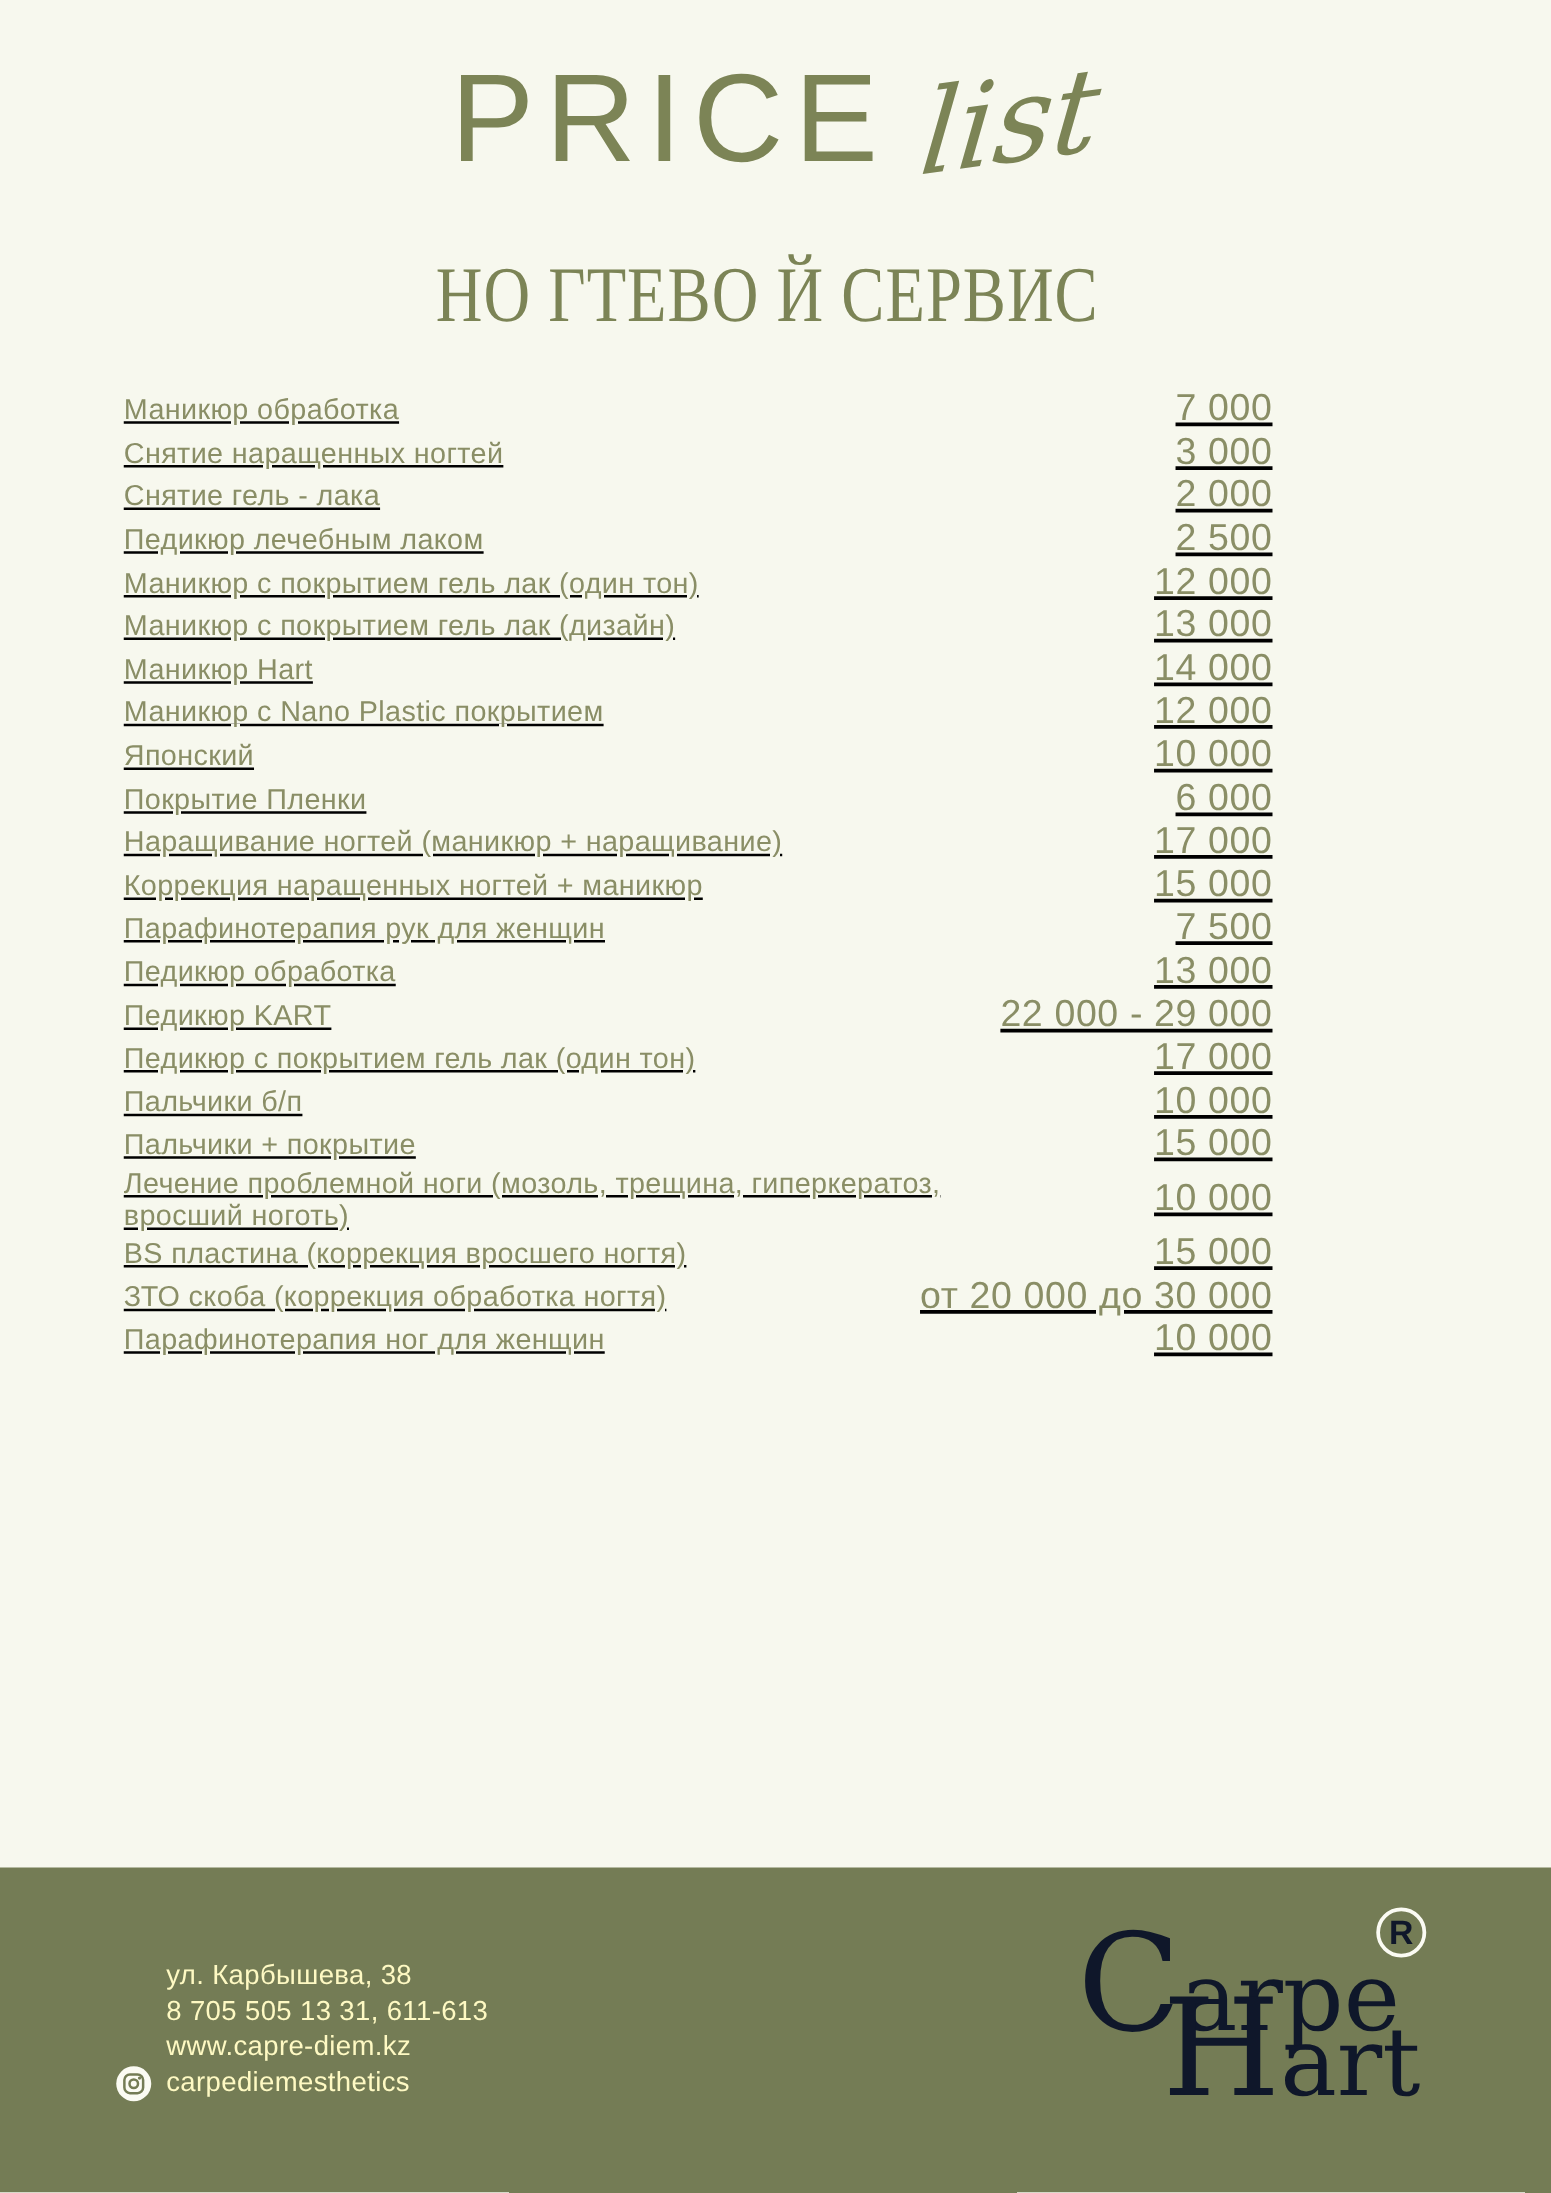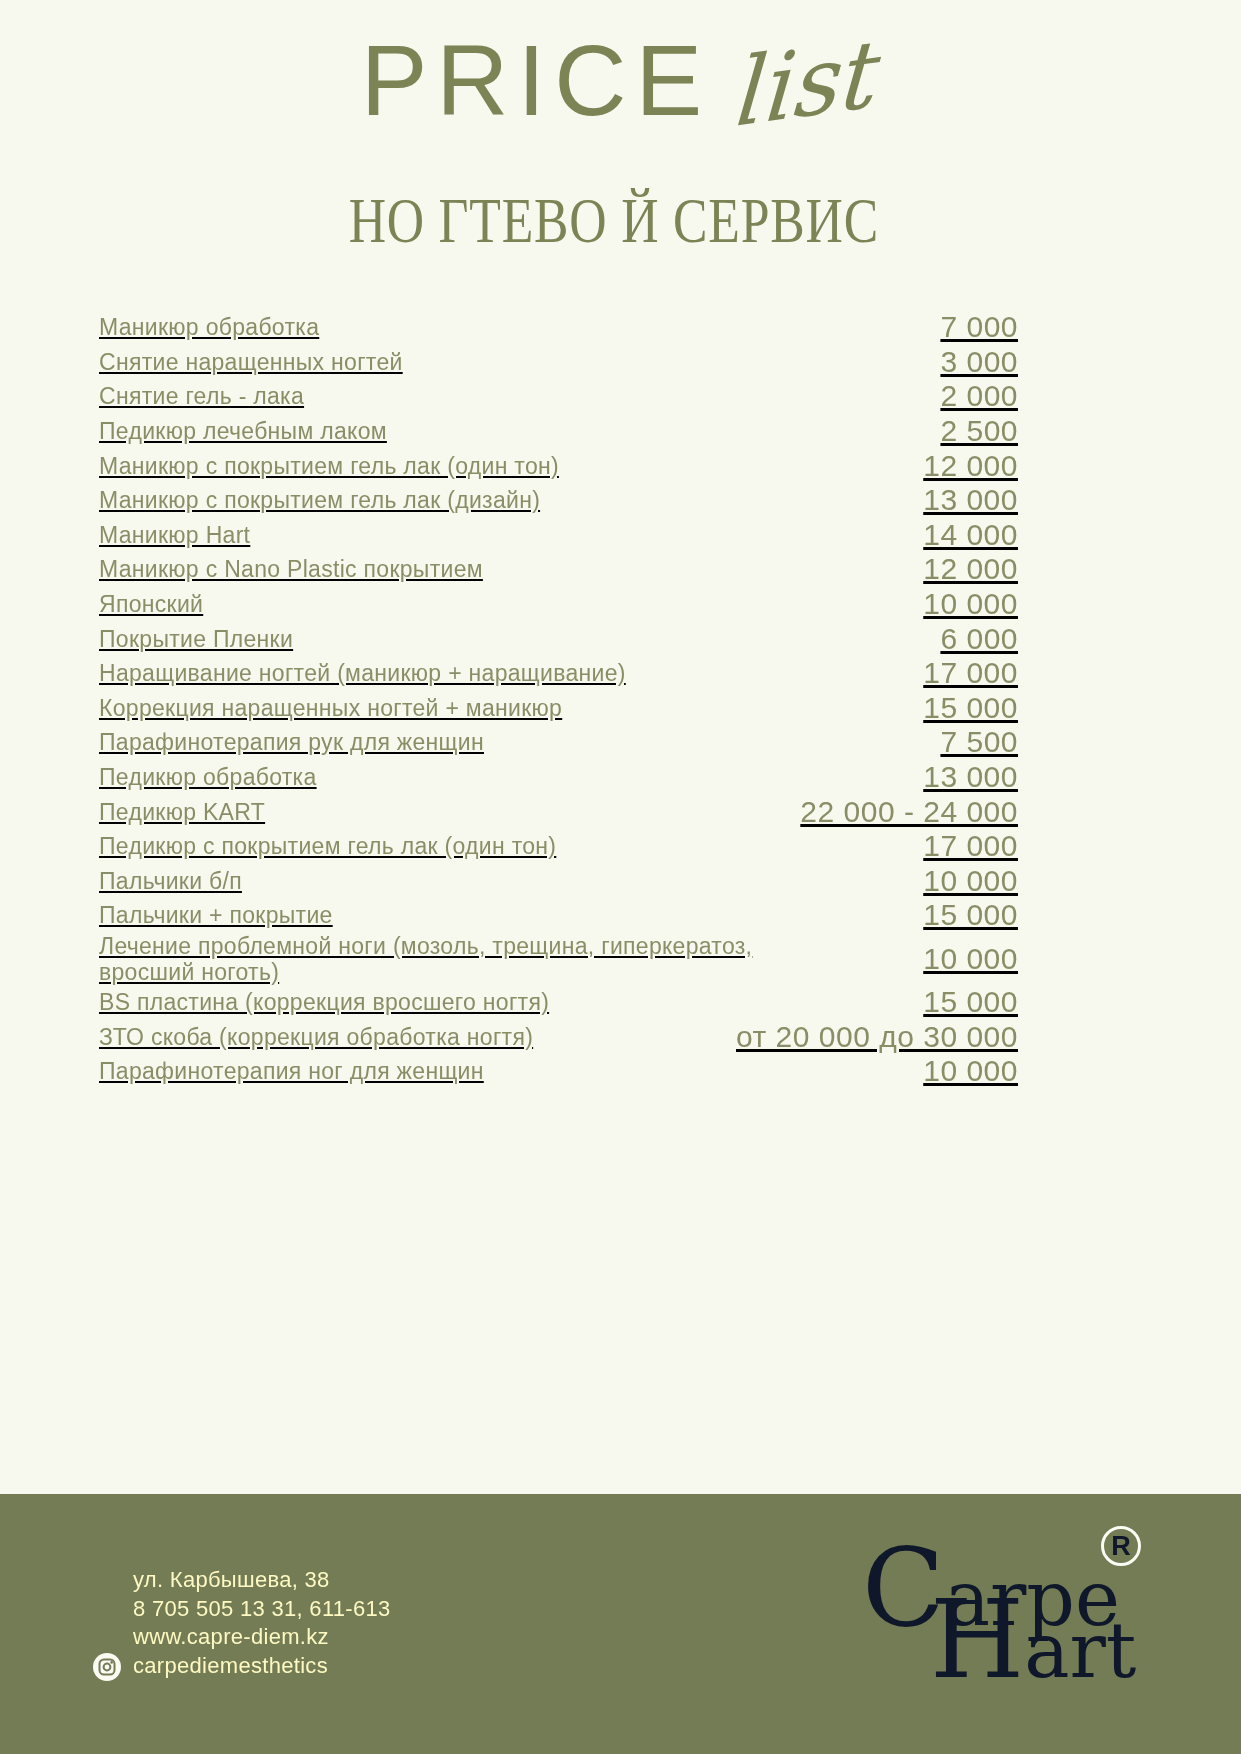--- a/index.html
+++ b/index.html
@@ -6,21 +6,21 @@
   .page {
     position: relative;
     width: 1241px;
     height: 1754px;
     background: #f7f8ee;
     font-family: "Liberation Sans", sans-serif;
     overflow: hidden;
   }
 
   
-  .header { text-align: center; padding-top: 23px; }
+  .header { text-align: center; padding-top: 38px; }
   .title-row {
     display: flex;
     justify-content: center;
     align-items: baseline;
     height: 150px;
   }
   .title-main {
     font-size: 100px;
     letter-spacing: 9px;
     color: #7c8456;
@@ -215,21 +215,21 @@
       <div class="row">
         <span class="label">Парафинотерапия рук для женщин</span>
         <span class="price">7 500</span>
       </div>
       <div class="row">
         <span class="label">Педикюр обработка</span>
         <span class="price">13 000</span>
       </div>
       <div class="row">
         <span class="label">Педикюр KART</span>
-        <span class="price">22 000 - 24 000</span>
+        <span class="price">22 000 - 29 000</span>
       </div>
       <div class="row">
         <span class="label">Педикюр с покрытием гель лак (один тон)</span>
         <span class="price">17 000</span>
       </div>
       <div class="row">
         <span class="label">Пальчики б/п</span>
         <span class="price">10 000</span>
       </div>
       <div class="row">

